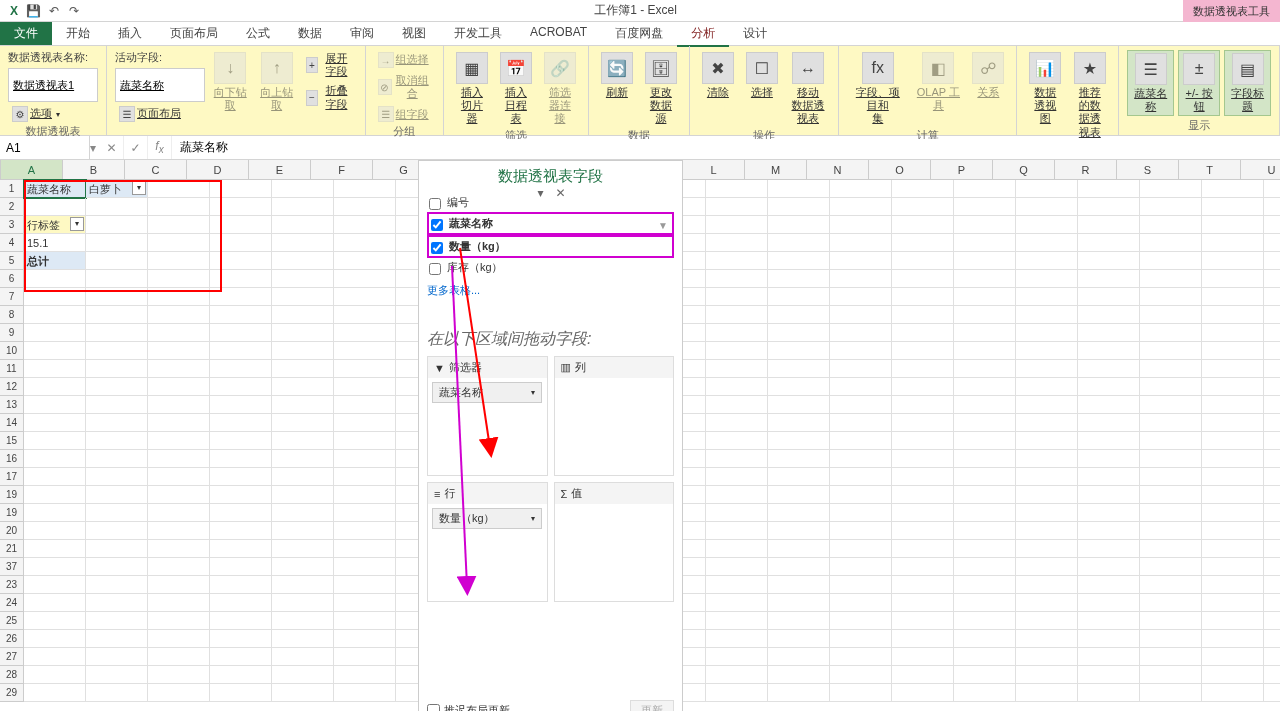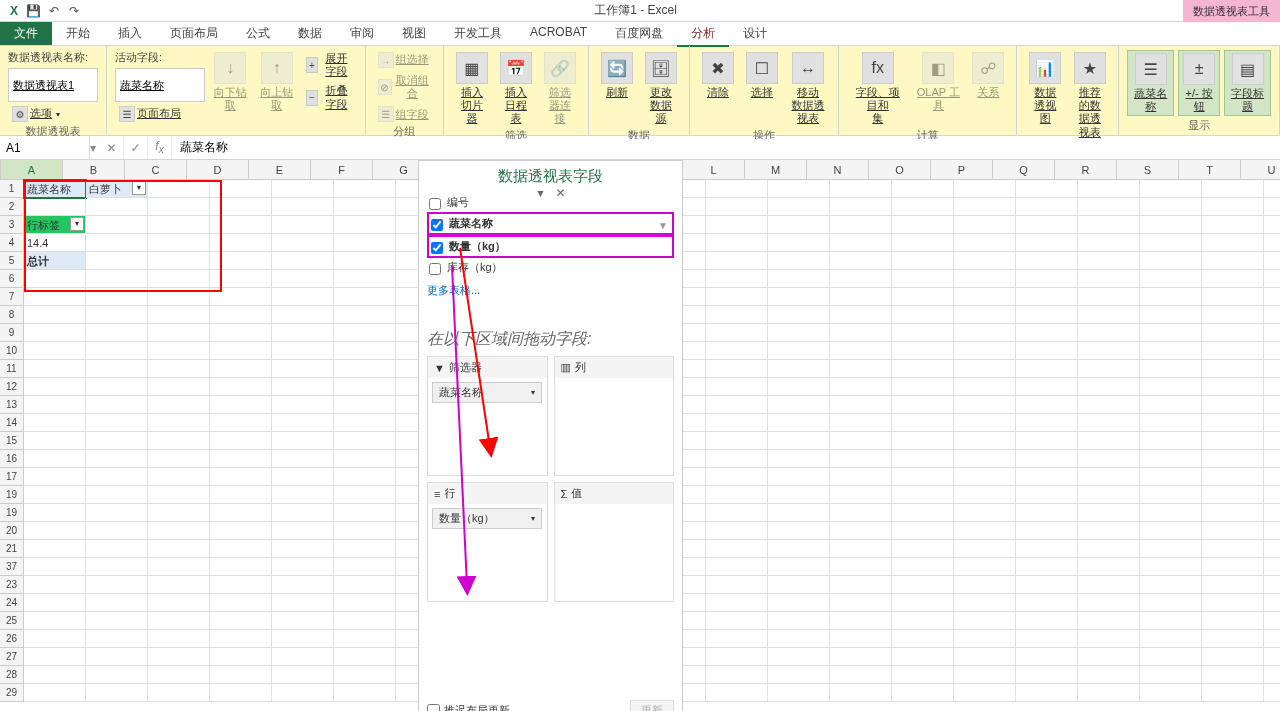--- a/index.html
+++ b/index.html
@@ -372,21 +372,21 @@
         <div class="cell"></div>
         <div class="cell"></div>
         <div class="cell"></div>
         <div class="cell"></div>
         <div class="cell"></div>
         <div class="cell"></div>
         <div class="cell"></div>
       </div>
       <div class="row">
         <div class="rh">3</div>
-        <div class="cell" style="background: #22c55e;">行标签<span class="filter-btn">▾</span></div>
+        <div class="cell" style="background: #fef9c3;">行标签<span class="filter-btn">▾</span></div>
         <div class="cell"></div>
         <div class="cell"></div>
         <div class="cell"></div>
         <div class="cell"></div>
         <div class="cell"></div>
         <div class="cell"></div>
         <div class="cell"></div>
         <div class="cell"></div>
         <div class="cell"></div>
         <div class="cell"></div>
@@ -396,21 +396,21 @@
         <div class="cell"></div>
         <div class="cell"></div>
         <div class="cell"></div>
         <div class="cell"></div>
         <div class="cell"></div>
         <div class="cell"></div>
         <div class="cell"></div>
       </div>
       <div class="row">
         <div class="rh">4</div>
-        <div class="cell">14.4</div>
+        <div class="cell">15.1</div>
         <div class="cell"></div>
         <div class="cell"></div>
         <div class="cell"></div>
         <div class="cell"></div>
         <div class="cell"></div>
         <div class="cell"></div>
         <div class="cell"></div>
         <div class="cell"></div>
         <div class="cell"></div>
         <div class="cell"></div>

